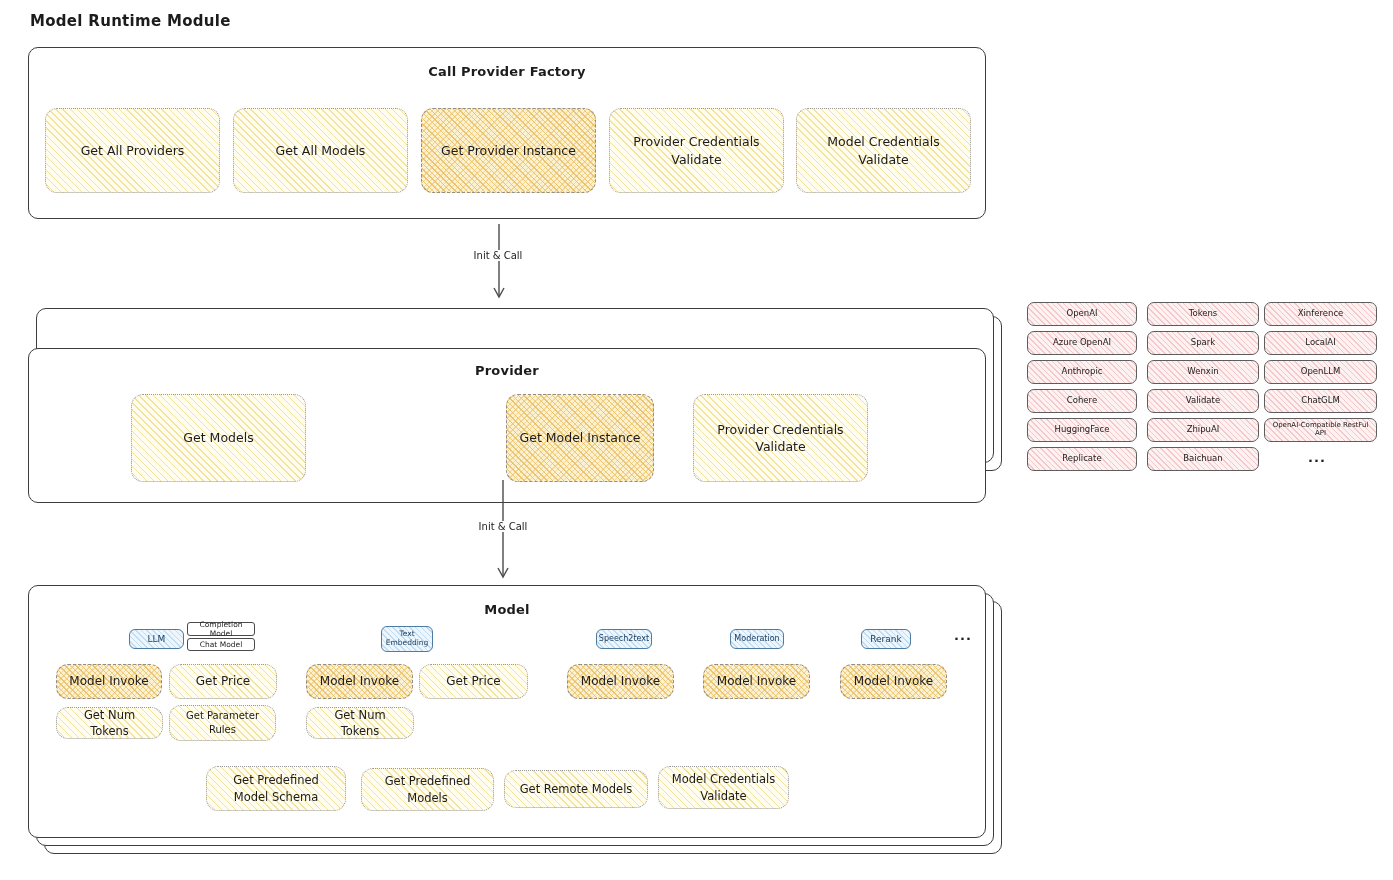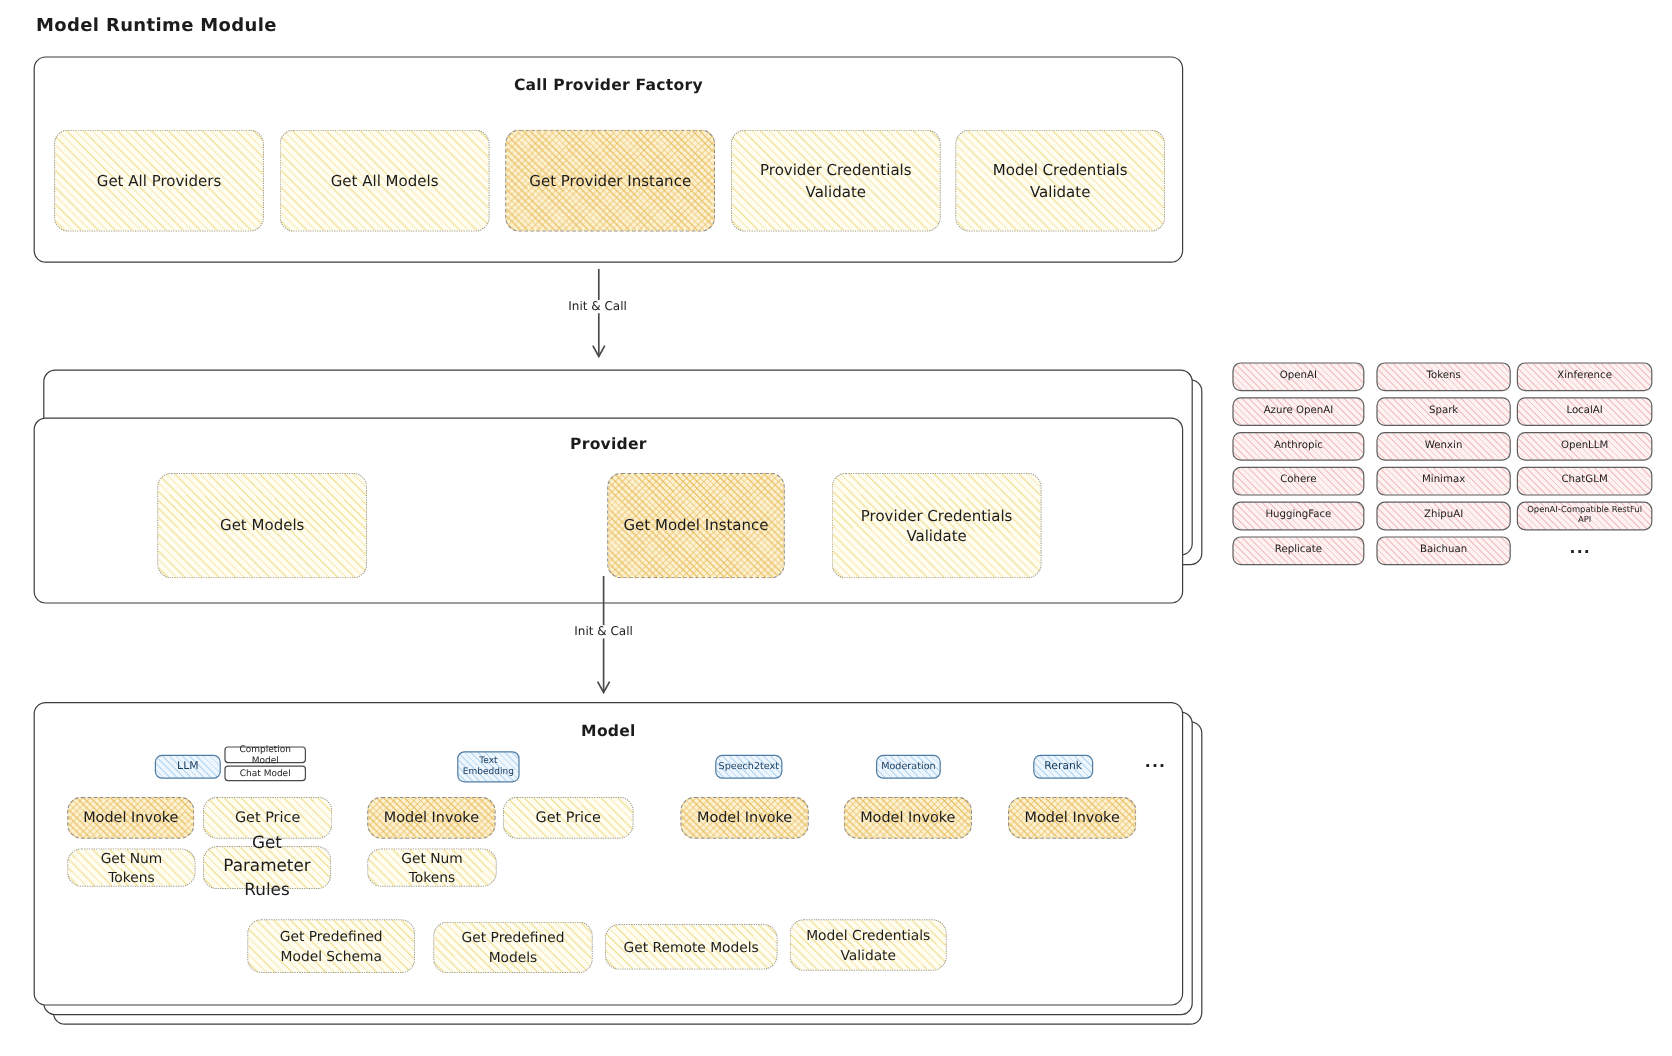--- a/index.html
+++ b/index.html
@@ -93,21 +93,21 @@
   <div class="pill" style="left:1027px;top:302px;width:110px;height:24px;">OpenAI</div>
   <div class="pill" style="left:1027px;top:331px;width:110px;height:24px;">Azure OpenAI</div>
   <div class="pill" style="left:1027px;top:360px;width:110px;height:24px;">Anthropic</div>
   <div class="pill" style="left:1027px;top:389px;width:110px;height:24px;">Cohere</div>
   <div class="pill" style="left:1027px;top:418px;width:110px;height:24px;">HuggingFace</div>
   <div class="pill" style="left:1027px;top:447px;width:110px;height:24px;">Replicate</div>
 
   <div class="pill" style="left:1147px;top:302px;width:112px;height:24px;">Tokens</div>
   <div class="pill" style="left:1147px;top:331px;width:112px;height:24px;">Spark</div>
   <div class="pill" style="left:1147px;top:360px;width:112px;height:24px;">Wenxin</div>
-  <div class="pill" style="left:1147px;top:389px;width:112px;height:24px;">Minimax</div>
+  <div class="pill" style="left:1147px;top:389px;width:112px;height:24px;">Validate</div>
   <div class="pill" style="left:1147px;top:418px;width:112px;height:24px;">ZhipuAI</div>
   <div class="pill" style="left:1147px;top:447px;width:112px;height:24px;">Baichuan</div>
 
   <div class="pill" style="left:1264px;top:302px;width:113px;height:24px;">Xinference</div>
   <div class="pill" style="left:1264px;top:331px;width:113px;height:24px;">LocalAI</div>
   <div class="pill" style="left:1264px;top:360px;width:113px;height:24px;">OpenLLM</div>
   <div class="pill" style="left:1264px;top:389px;width:113px;height:24px;">ChatGLM</div>
   <div class="pill" style="left:1264px;top:418px;width:113px;height:24px;font-size:7px;">OpenAI-Compatible RestFul API</div>
   <div class="dots" style="left:1308px;top:450px;">...</div>
 </div>
@@ -134,20 +134,20 @@
 
   <div class="node n-orange" style="left:27px;top:78px;width:106px;height:35px;font-size:12px;">Model Invoke</div>
   <div class="node n-yellow" style="left:140px;top:78px;width:108px;height:35px;font-size:12px;">Get Price</div>
   <div class="node n-orange" style="left:277px;top:78px;width:107px;height:35px;font-size:12px;">Model Invoke</div>
   <div class="node n-yellow" style="left:390px;top:78px;width:109px;height:35px;font-size:12px;">Get Price</div>
   <div class="node n-orange" style="left:538px;top:78px;width:107px;height:35px;font-size:12px;">Model Invoke</div>
   <div class="node n-orange" style="left:674px;top:78px;width:107px;height:35px;font-size:12px;">Model Invoke</div>
   <div class="node n-orange" style="left:811px;top:78px;width:107px;height:35px;font-size:12px;">Model Invoke</div>
 
   <div class="node n-yellow" style="left:27px;top:121px;width:107px;height:32px;font-size:11.5px;">Get Num Tokens</div>
-  <div class="node n-yellow" style="left:140px;top:119px;width:107px;height:36px;font-size:14px;">Get Parameter Rules</div>
+  <div class="node n-yellow" style="left:140px;top:119px;width:107px;height:36px;font-size:10px;">Get Parameter Rules</div>
   <div class="node n-yellow" style="left:277px;top:121px;width:108px;height:32px;font-size:11.5px;">Get Num Tokens</div>
 
   <div class="node n-yellow" style="left:177px;top:180px;width:140px;height:45px;font-size:11.5px;">Get Predefined Model Schema</div>
   <div class="node n-yellow" style="left:332px;top:182px;width:133px;height:43px;font-size:11.5px;">Get Predefined Models</div>
   <div class="node n-yellow" style="left:475px;top:184px;width:144px;height:38px;font-size:11.5px;">Get Remote Models</div>
   <div class="node n-yellow" style="left:629px;top:180px;width:131px;height:43px;font-size:11.5px;">Model Credentials Validate</div>
 </div>
 
 </body></html>

